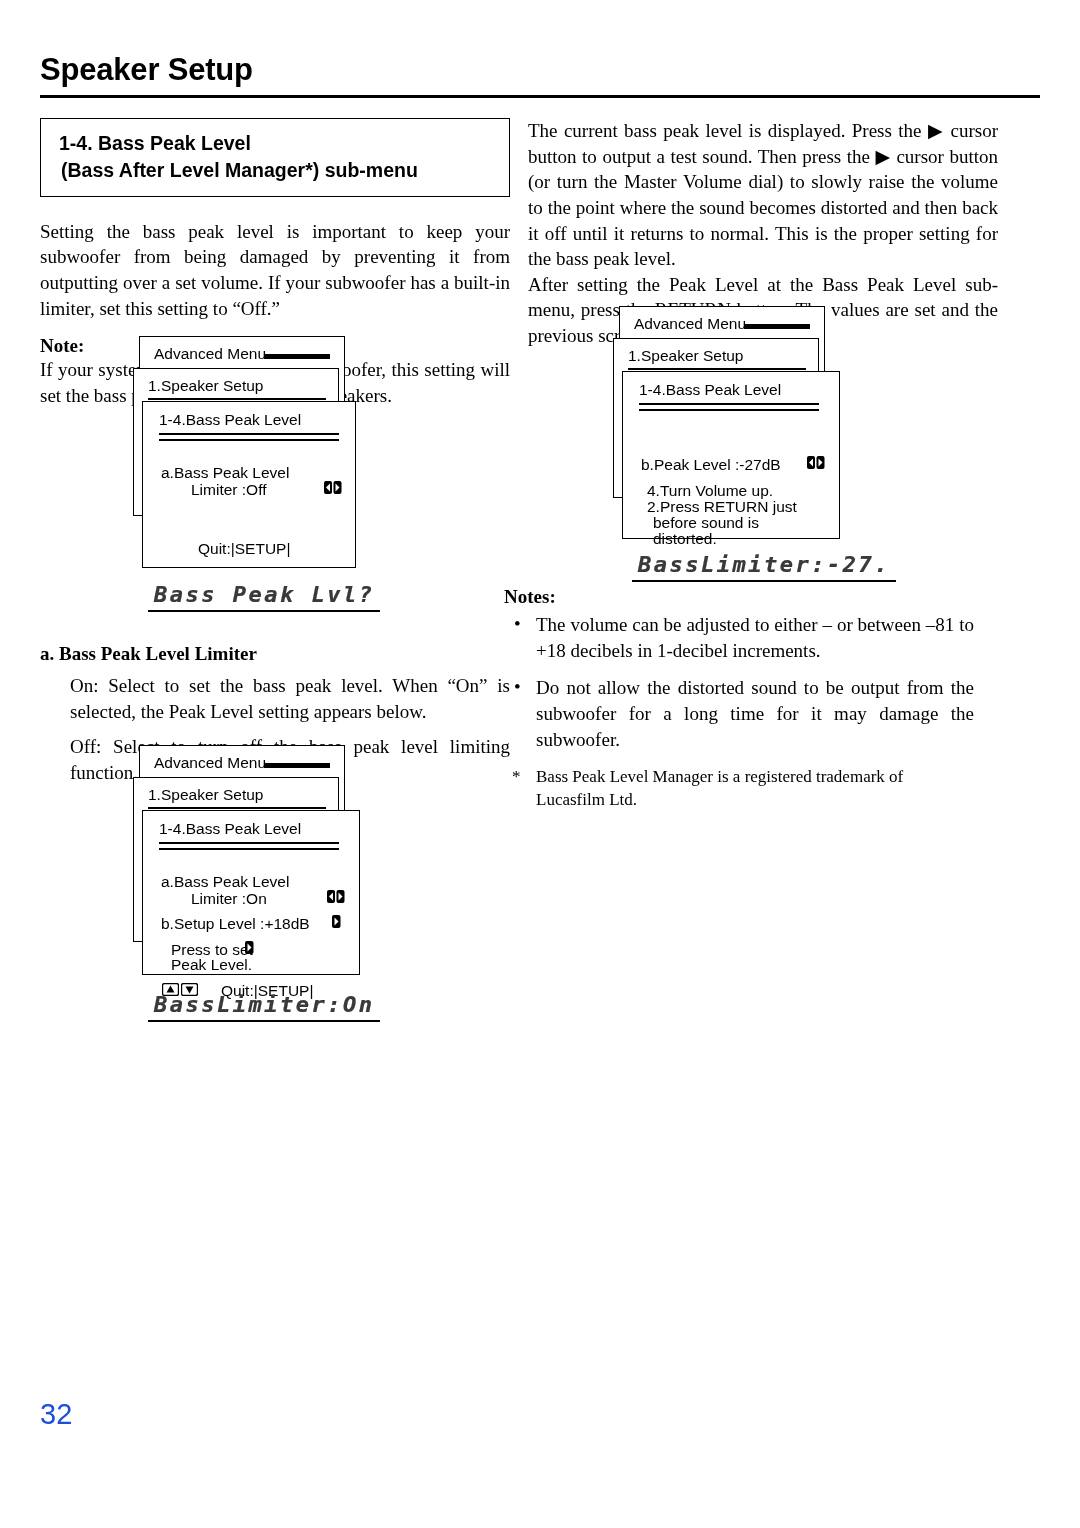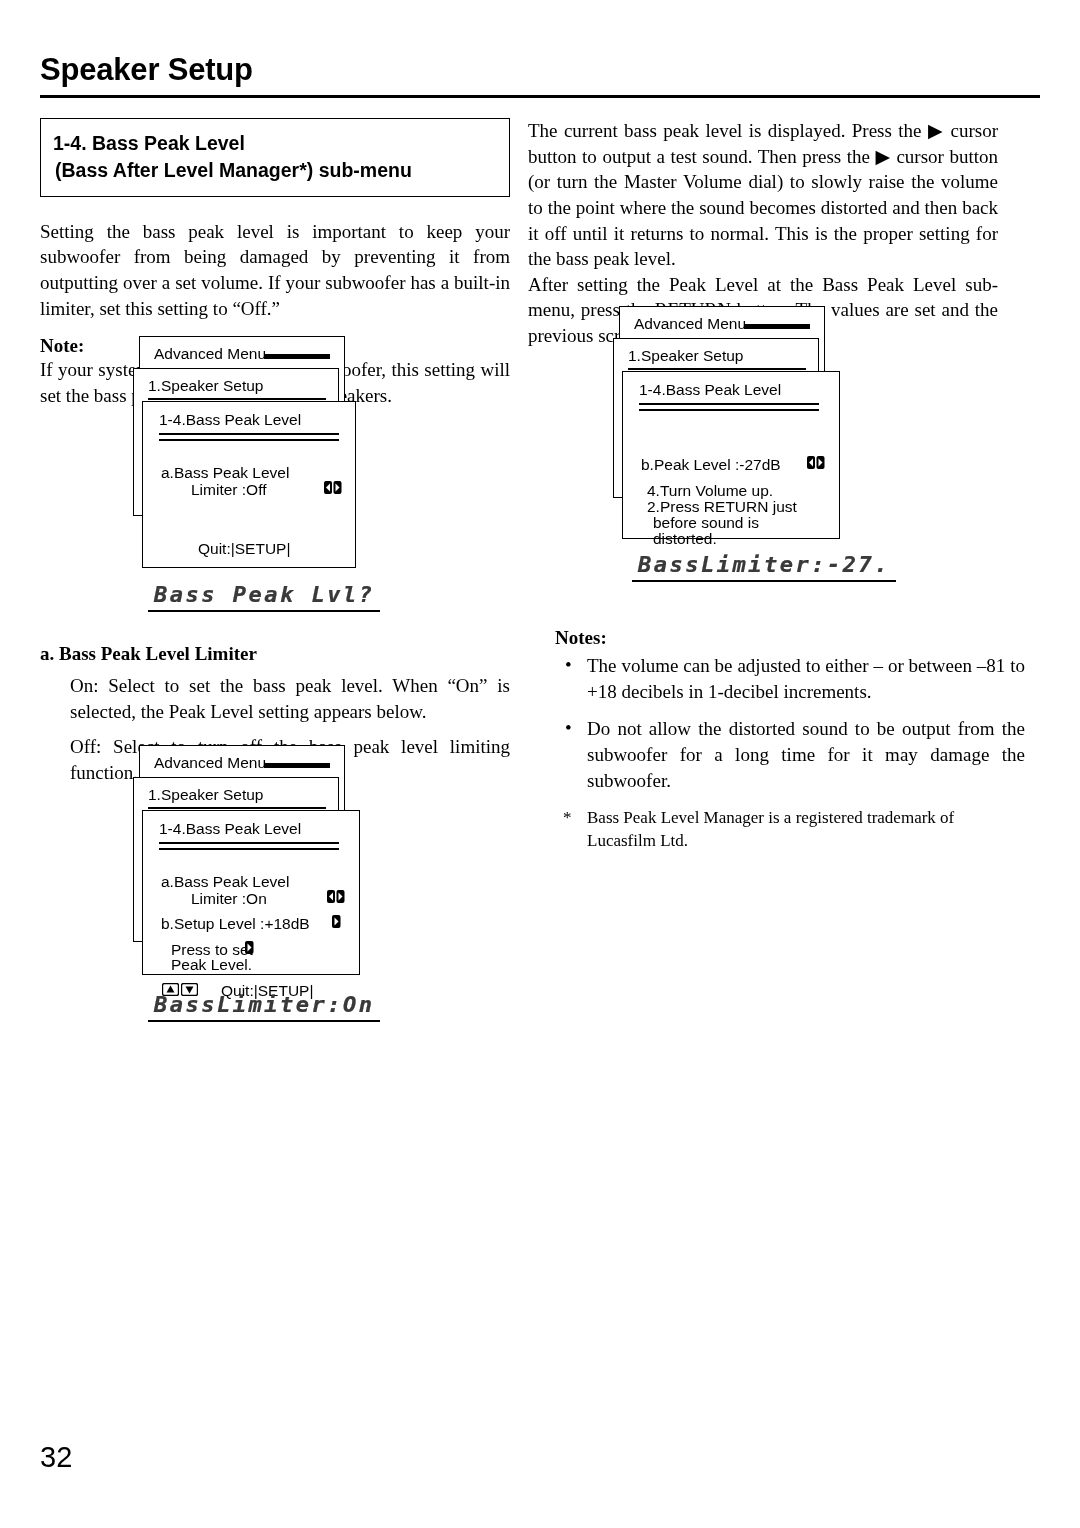--- a/index.html
+++ b/index.html
@@ -45,21 +45,21 @@
   .col-right {
     position: absolute;
     left: 528px;
     top: 118px;
     width: 470px;
   }
 
   
   .heading-box {
     border: 1.5px solid #000;
-    padding: 11px 14px 12px 12px;
+    padding: 11px 14px 12px 18px;
     font-family: "Liberation Sans", sans-serif;
     font-weight: bold;
     font-size: 19.5px;
     line-height: 1.38;
   }
   .heading-box .l2 { padding-left: 2px; }
 
   
   p.body {
     font-size: 19px;
@@ -173,24 +173,24 @@
     border-bottom: 2px solid #000;
     display: inline-block;
     padding: 0 6px 3px 6px;
     -webkit-text-stroke: 0.2px #000;
   }
 
   
   .page-no {
     position: absolute;
     left: 40px;
-    top: 1441px;
+    top: 1398px;
     font-family: "Liberation Sans", sans-serif;
     font-size: 29px;
-    color: #000000;
+    color: #1d4ed8;
   }
 </style>
 </head>
 <body>
 
 <div class="page-title">Speaker Setup</div>
 <div class="title-rule"></div>
 
 <div class="col-left">
 
@@ -350,21 +350,21 @@
     <div class="line" style="left:24px; top:126px;">2.Press RETURN just</div>
     <div class="line" style="left:30px; top:142px;">before sound is</div>
     <div class="line" style="left:30px; top:158px;">distorted.</div>
   </div>
 </div>
 
 <div style="position:absolute; left:632px; top:552px;">
   <span class="lcd">BassLimiter:-27.</span>
 </div>
 
-<div style="position:absolute; left:555px; top:586px; width:470px;margin-top:41px;">
+<div style="position:absolute; left:504px; top:586px; width:470px;">
   <h4 class="sub">Notes:</h4>
   <ul class="notes">
     <li>
       <span class="bullet">•</span>
       <span>The volume can be adjusted to either –    or between –81 to +18 decibels in 1-decibel increments.</span>
     </li>
     <li>
       <span class="bullet">•</span>
       <span>Do not allow the distorted sound to be output from the subwoofer for a long time for it may damage the subwoofer.</span>
     </li>

